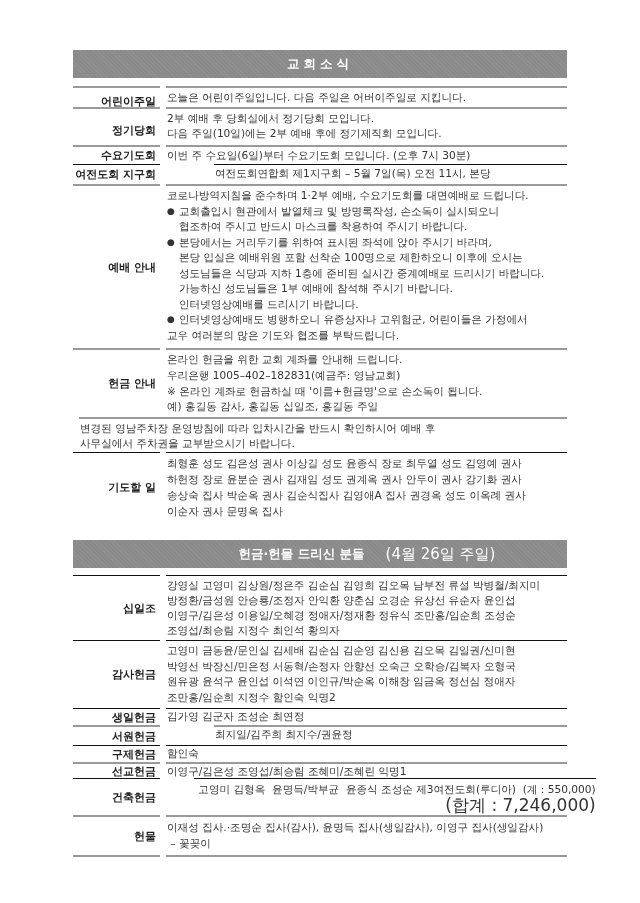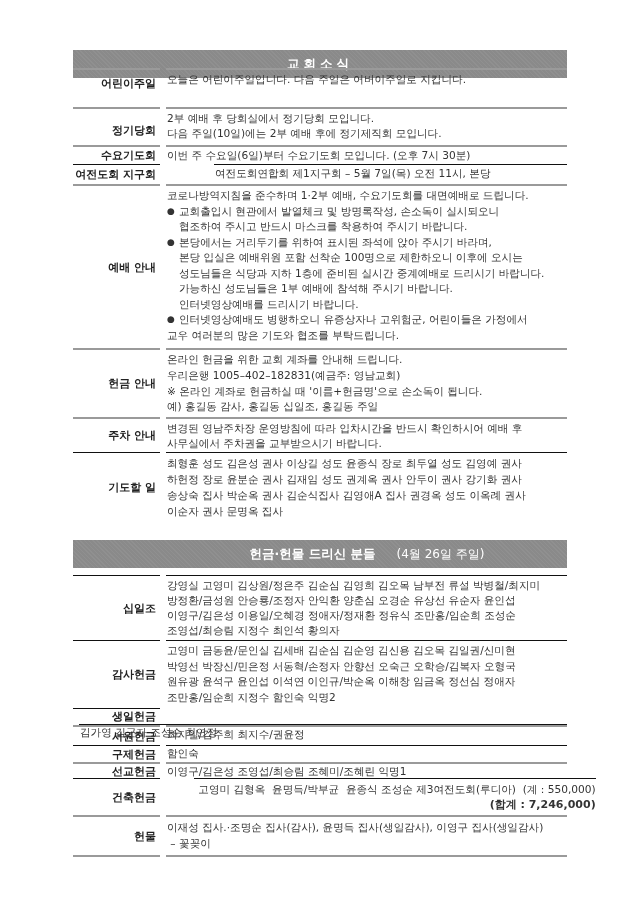--- a/index.html
+++ b/index.html
@@ -1,47 +1,47 @@
 <!DOCTYPE html>
 <html><head>
 <meta charset="utf-8">
 <style>
   html, body { margin: 0; padding: 0; background: #ffffff; }
   body { width: 640px; height: 903px; position: relative; font-family: "DejaVu Sans", "Liberation Sans", sans-serif; color: #222; }
   .page { position: absolute; left: 73px; top: 0; width: 494px; }
   .hdr { position: absolute; left: 0; width: 494px; height: 28px; background: #8a8a8a;
          background-image: repeating-linear-gradient(45deg, rgba(255,255,255,0.05) 0 1px, transparent 1px 3px);
          color: #fff; font-weight: bold; font-size: 12.5px; display: flex; align-items: center; justify-content: center; letter-spacing: 0; }
-  .hdr .sub { font-weight: normal; font-size: 12px; margin-left: 21px; }
+  .hdr .sub { font-weight: normal; font-size: 15px; margin-left: 21px; }
   .hdr1 { top: 50px; letter-spacing: 4px; }
   .hdr2 { top: 540px; padding-left: 94px; box-sizing: border-box; }
   .row { position: absolute; left: 0; width: 494px; display: flex; }
   .lab { width: 87px; flex: none; box-sizing: border-box; text-align: right; padding-right: 4px; font-weight: bold;
          font-size: 11px; display: flex; align-items: center; justify-content: flex-end; border-top: 2px solid #9a9a9a; color: #222; }
   .cnt { margin-left: 6px; flex: 1; border-top: 2px solid #9a9a9a; font-size: 10.6px; line-height: 15px; padding: 2px 0 2px 1px; box-sizing: border-box; color: #333; }
   .blk .lab, .blk .cnt { border-top: 1.5px solid #111; }
   .line { display: block; white-space: nowrap; }
   .bul { display: block; white-space: nowrap; padding-left: 12px; position: relative; }
   .bul.first::before { content: "\25CF"; position: absolute; left: 0; top: 0; font-size: 9px; }
   .right { text-align: right; display: block; }
-  .total { font-weight: bold; font-size: 11px; }
+  .total { font-weight: normal; font-size: 17px; }
   .bottomline { position: absolute; left: 0; width: 494px; display: flex; }
   .bottomline .l1 { width: 87px; border-top: 2px solid #9a9a9a; }
   .bottomline .l2 { margin-left: 6px; flex: 1; border-top: 2px solid #9a9a9a; }
 </style>
 </head>
 <body>
 
 <div class="page">
 
   <div class="hdr hdr1">
     <span>교회소식</span>
   </div>
 
-  <div class="row" style="top:68px;height:28px;">
+  <div class="row" style="top:86px;height:28px;">
     <div class="lab">어린이주일</div>
     <div class="cnt">
       <span class="line">오늘은 어린이주일입니다.  다음 주일은 어버이주일로 지킵니다.</span>
     </div>
   </div>
 
   <div class="row" style="top:107px;height:45px;">
     <div class="lab">정기당회</div>
     <div class="cnt">
       <span class="line">2부 예배 후 당회실에서  정기당회 모입니다.</span>
@@ -83,21 +83,20 @@
     <div class="lab">헌금 안내</div>
     <div class="cnt" style="line-height:15.8px;">
       <span class="line">온라인 헌금을  위한 교회 계좌를  안내해 드립니다.</span>
       <span class="line">우리은행  1005–402–182831(예금주:  영남교회)</span>
       <span class="line">※ 온라인 계좌로 헌금하실 때 '이름+헌금명'으로  손소독이  됩니다.</span>
       <span class="line">예) 홍길동 감사, 홍길동 십일조, 홍길동 주일</span>
     </div>
   </div>
 
   <div class="row" style="top:417px;height:35px;">
-    <div class="lab">주차 안내</div>
     <div class="cnt">
       <span class="line">변경된 영남주차장  운영방침에  따라 입차시간을  반드시 확인하시어  예배 후</span>
       <span class="line">사무실에서  주차권을 교부받으시기  바랍니다.</span>
     </div>
   </div>
 
   <div class="row blk" style="top:452px;height:70px;">
     <div class="lab">기도할 일</div>
     <div class="cnt" style="line-height:16px;">
       <span class="line">최형훈 성도 김은성 권사 이상길 성도 윤종식 장로  최두열 성도  김영예 권사</span>
@@ -125,28 +124,28 @@
   <div class="row blk" style="top:640px;height:68px;">
     <div class="lab">감사헌금</div>
     <div class="cnt" style="line-height:15.5px;">
       <span class="line">고영미 금동윤/문인실  김세배  김순심 김순영 김신용  김오목 김일권/신미현</span>
       <span class="line">박영선 박장신/민은정  서동혁/손정자  안향선  오숙근 오학승/김복자  오형국</span>
       <span class="line">원유광 윤석구  윤인섭 이석연 이인규/박순옥  이해창 임금옥 정선심 정애자</span>
       <span class="line">조만홍/임순희  지정수  함인숙  익명2</span>
     </div>
   </div>
 
-  <div class="row blk" style="top:708px;height:17px;flex-direction:column;">
+  <div class="row blk" style="top:708px;height:17px;">
     <div class="lab">생일헌금</div>
     <div class="cnt" style="padding-top:0;">
       <span class="line">김가영 김군자 조성순 최연정</span>
     </div>
   </div>
 
-  <div class="row" style="top:725px;height:20px;">
+  <div class="row" style="top:725px;height:20px;gap:48px;">
     <div class="lab">서원헌금</div>
     <div class="cnt" style="padding-top:0;">
       <span class="line">최지일/김주희  최지수/권윤정</span>
     </div>
   </div>
 
   <div class="row blk" style="top:745px;height:17px;">
     <div class="lab">구제헌금</div>
     <div class="cnt" style="padding-top:0;">
       <span class="line">함인숙</span>

